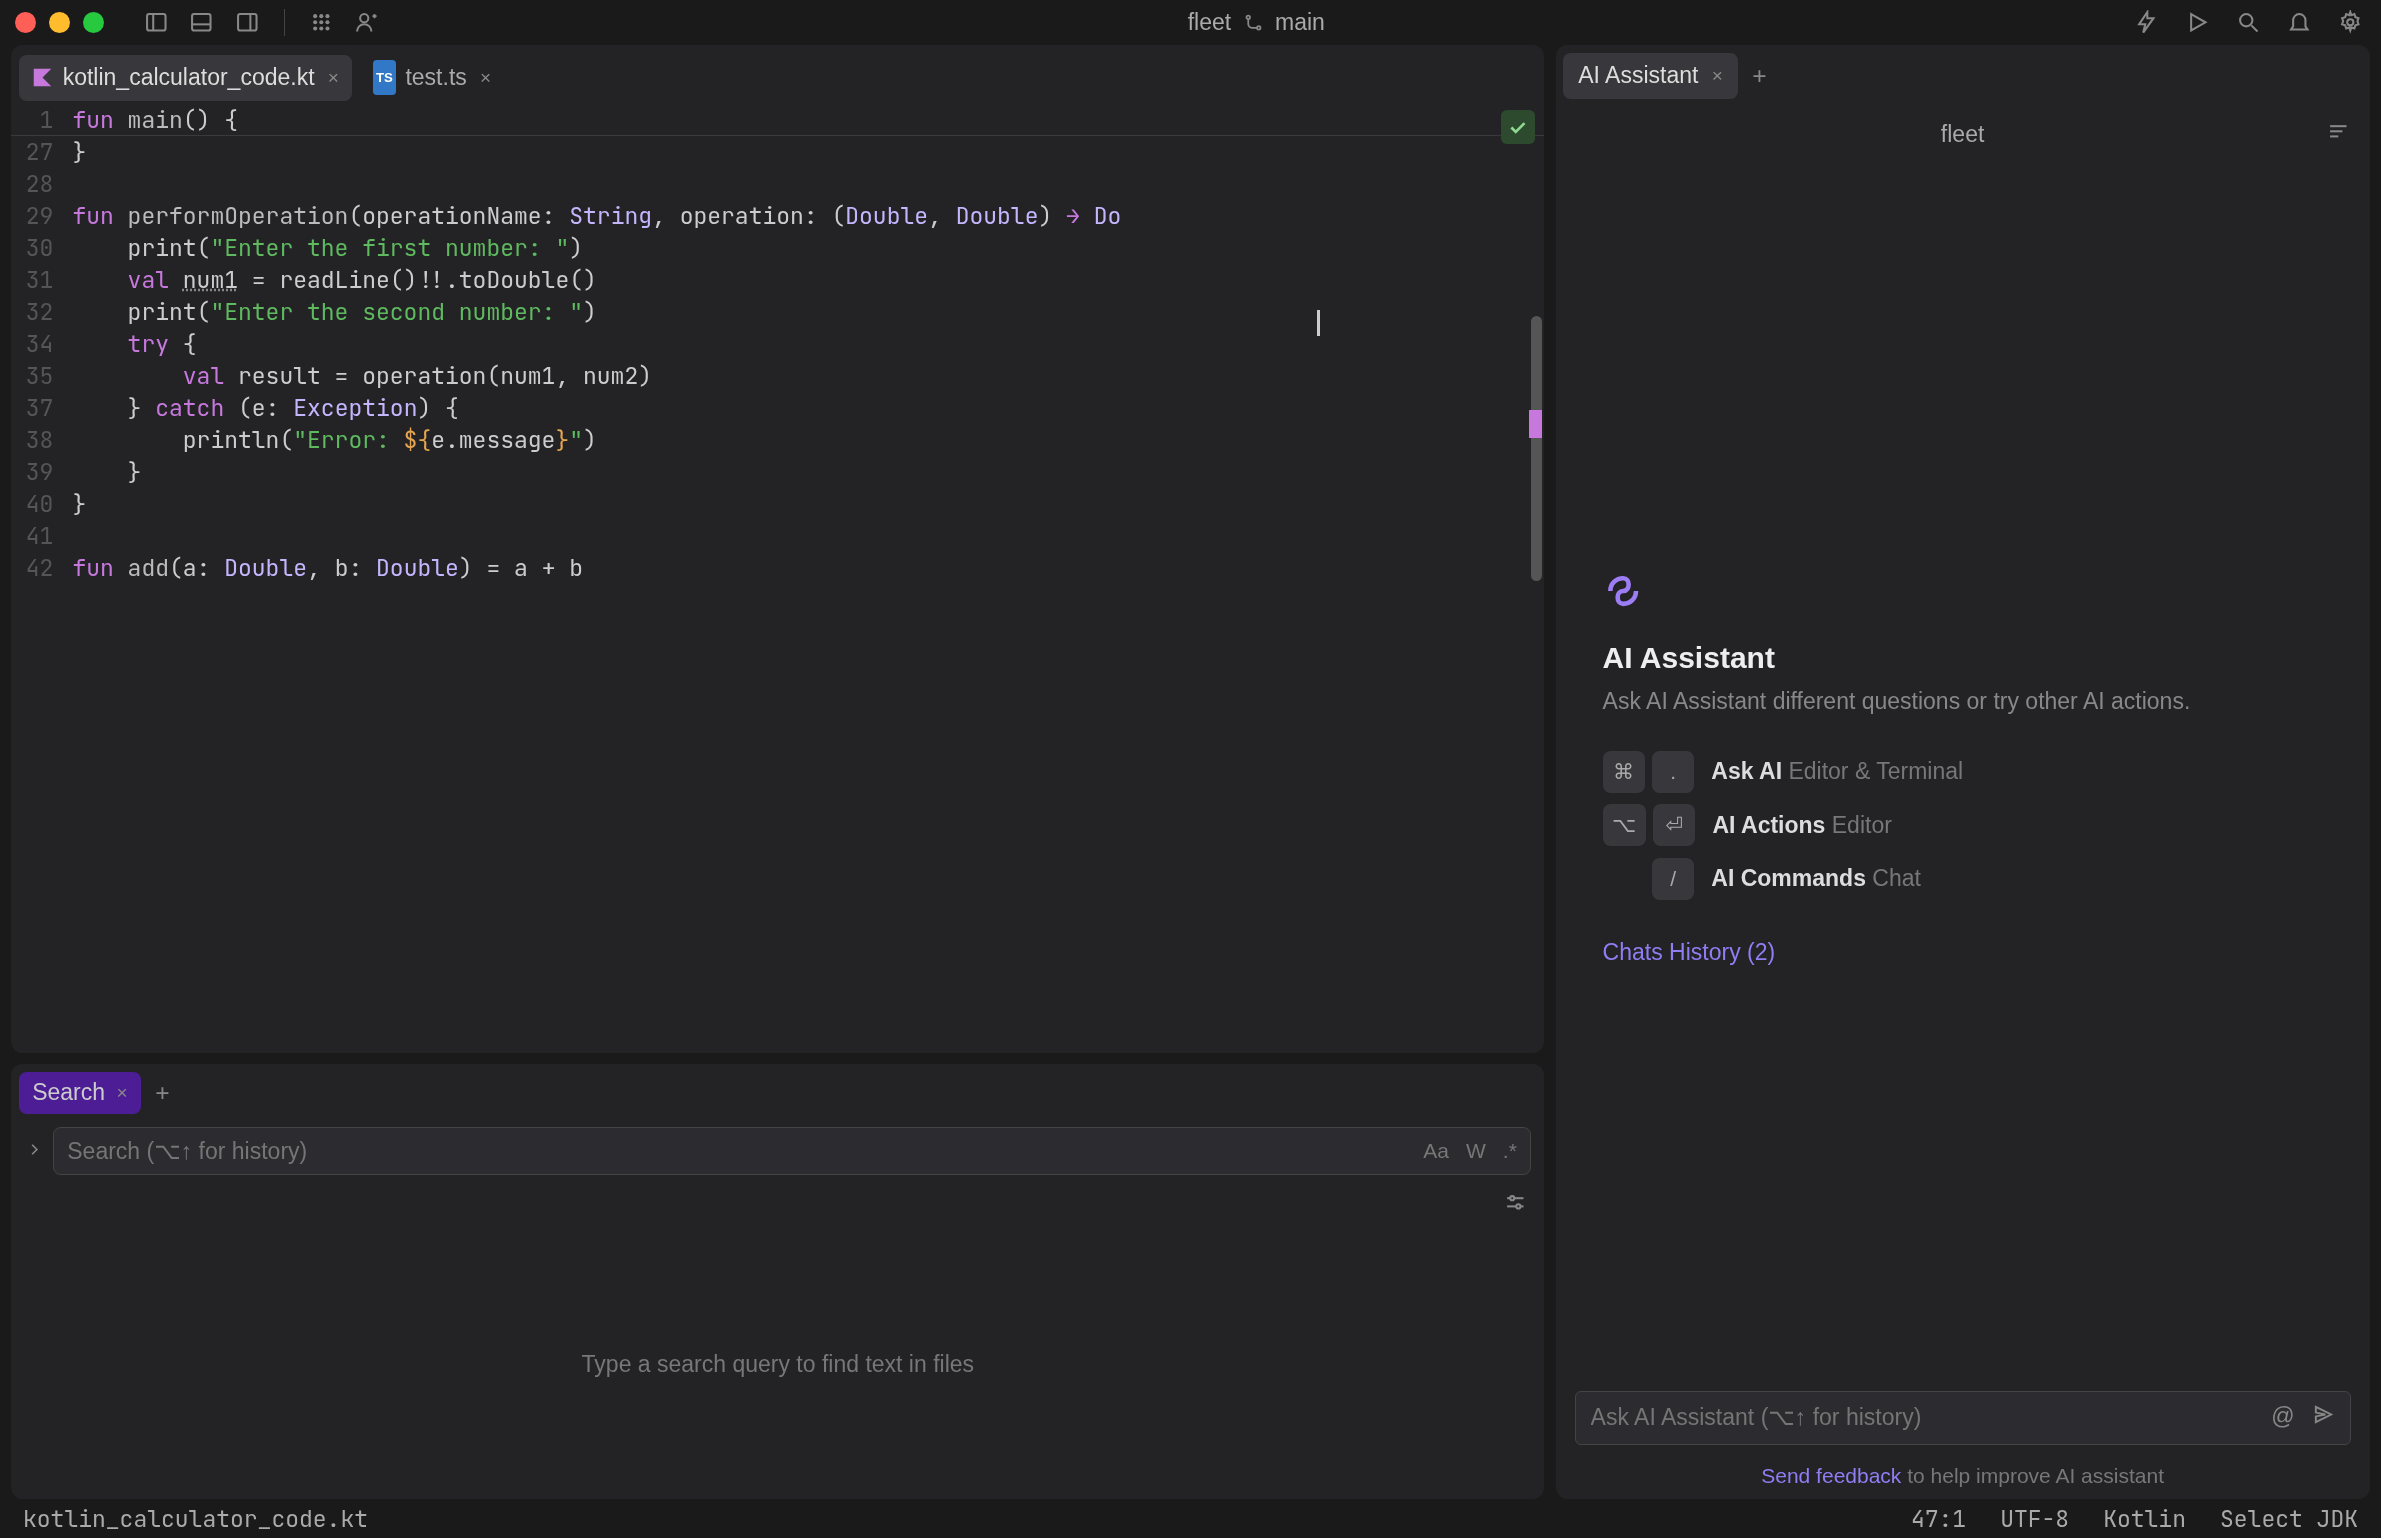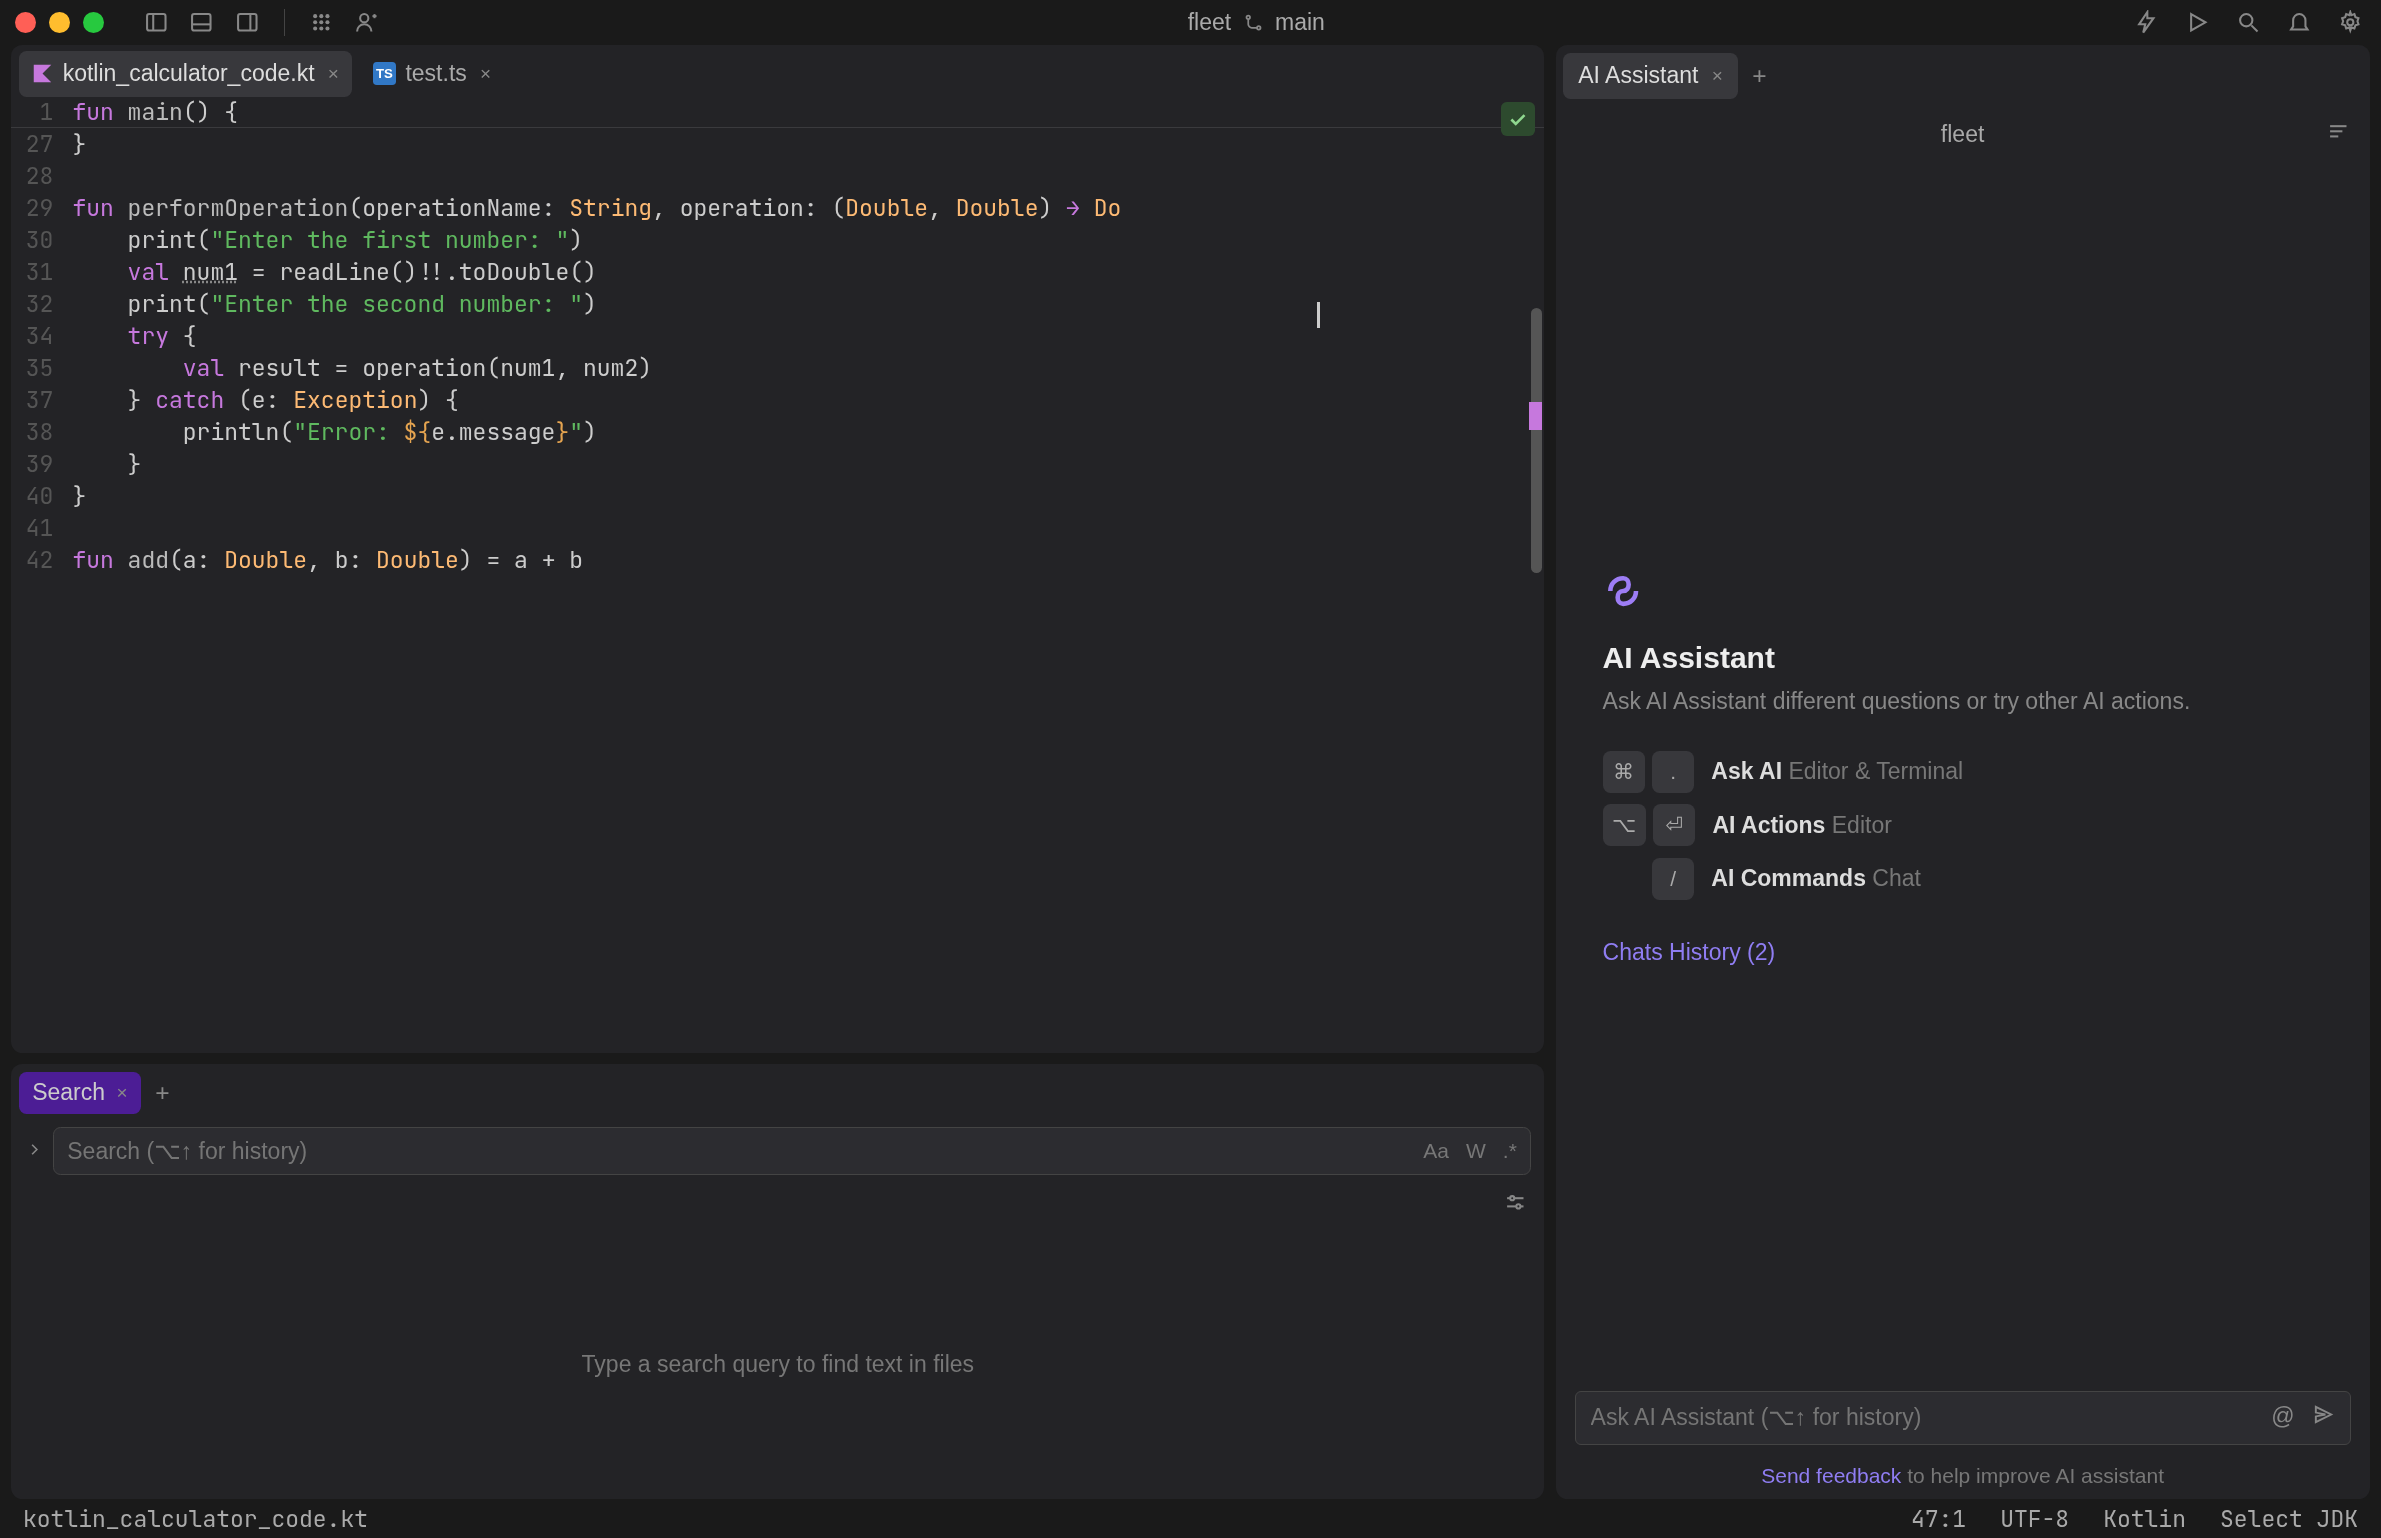--- a/index.html
+++ b/index.html
@@ -72,21 +72,21 @@
   color: #aaa;
   cursor: pointer;
 }
 .tab.active {
   background: #38383c;
   color: #ddd;
 }
 .tab-icon { width: 21px; height: 21px; display: flex; align-items: center; justify-content: center; }
 .kotlin-icon { position: relative; }
 .kotlin-icon svg { width: 21px; height: 21px; }
-.ts-icon { background: #3178c6; color: white; width: 23px; height: 23px; border-radius: 3.8px; font-size: 13.2px; font-weight: bold; display: flex; align-items: center; justify-content: center; }
+.ts-icon { background: #3178c6; color: white; width: 23px; height: 35px; border-radius: 3.8px; font-size: 13.2px; font-weight: bold; display: flex; align-items: center; justify-content: center; }
 .tab-close { color: #888; font-size: 19px; margin-left: 3.8px; }
 
 .sticky-row {
   border-bottom: 0.9px solid #3a3a3d;
   display: flex;
   font-family: "JetBrains Mono", "Menlo", monospace;
   font-size: 23px;
   position: relative;
 }
 .check-badge {
@@ -106,21 +106,21 @@
   flex: 1;
   overflow: hidden;
   font-family: "JetBrains Mono", "Menlo", monospace;
   font-size: 23px;
   position: relative;
 }
 .code-line { display: flex; height: 32px; align-items: center; }
 .gutter { width: 61px; text-align: right; padding-right: 19px; color: #555; user-select: none; }
 .code-content { flex: 1; white-space: pre; color: #ccc; }
 .kw { color: #c678dd; }
-.tp { color: #fdba74; }
+.tp { color: #c4b5fd; }
 .str { color: #5fb95f; }
 .strv { color: #e5a450; }
 .fn { color: #bbb; }
 .und { text-decoration: underline dotted #888; }
 .minimap-indicator { position: absolute; right: 1.9px; width: 13.2px; background: #c678dd; }
 .scrollbar-track { position: absolute; right: 0; top: 0; width: 15px; height: 100%; }
 .scrollbar-thumb { position: absolute; right: 1.9px; width: 11.4px; background: #555; border-radius: 5.7px; }
 .cursor-beam { position: absolute; width: 2.8px; height: 26.5px; background: #ccc; }
 
 .search-panel {

